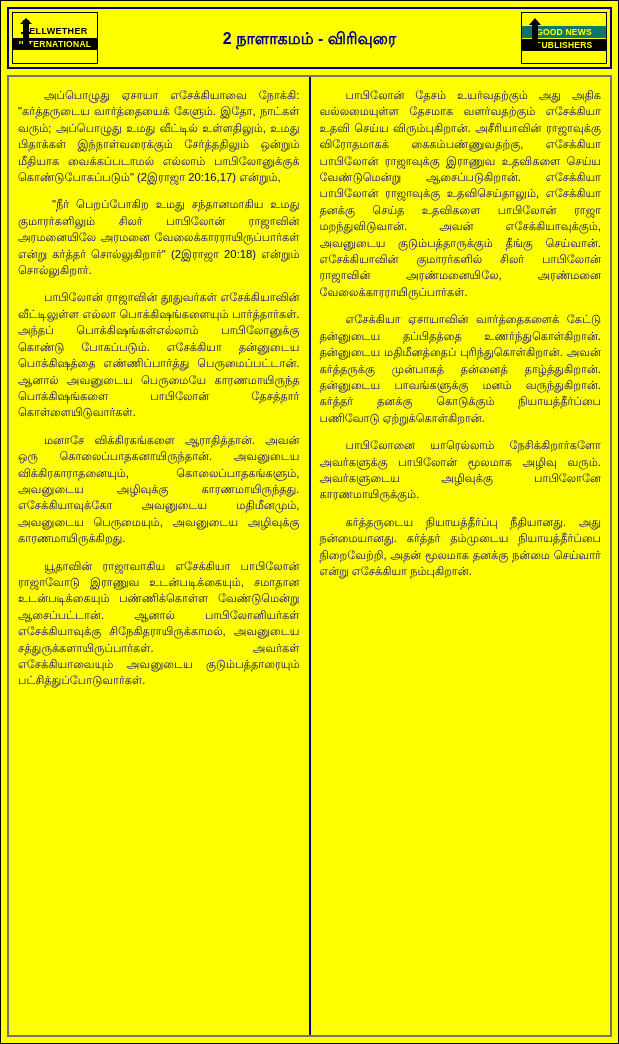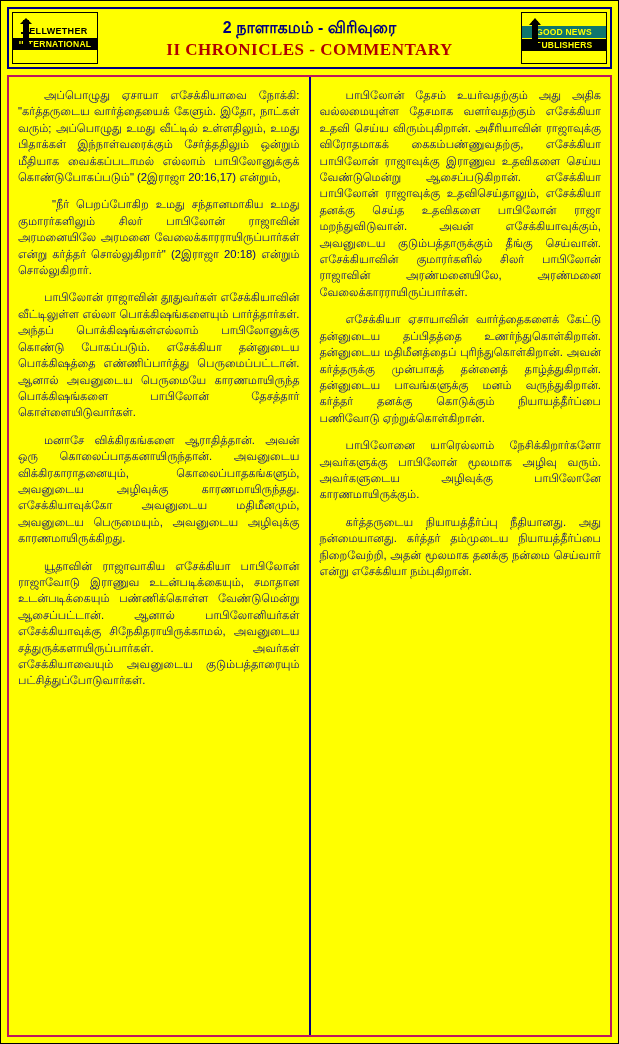--- a/index.html
+++ b/index.html
@@ -126,21 +126,21 @@
     letter-spacing: 0.5px;
     white-space: nowrap;
   }
   
   .body-frame {
     position: absolute;
     left: 6px;
     top: 74px;
     width: 605px;
     height: 962px;
-    border: 2px solid #be185d;
+    border: 2px solid #737373;
     box-sizing: border-box;
     display: flex;
   }
   .col {
     flex: 1;
     padding: 10px 9px 8px 9px;
     box-sizing: border-box;
   }
   .divider {
     width: 0;
@@ -172,21 +172,20 @@
         <polygon points="9,0 3,6 15,6" fill="#000000"></polygon>
         <rect x="2" y="26" width="14" height="3" fill="#000000"></rect>
         <rect x="4" y="14" width="10" height="2" fill="#000000"></rect>
       </svg>
       <div class="logo-text-top">BELLWETHER</div>
       <div class="logo-band">INTERNATIONAL</div>
     </div>
 
     <div class="titles">
       <div class="title-ta">2 நாளாகமம் - விரிவுரை</div>
-      <div class="title-en">II CHRONICLES  -  COMMENTARY</div>
     </div>
 
     <div class="logo-right">
       <svg class="logo-art" viewBox="0 0 18 34">
         <rect x="6" y="3" width="6" height="28" fill="#000000"></rect>
         <polygon points="9,0 3,7 15,7" fill="#000000"></polygon>
         <rect x="2" y="25" width="14" height="3" fill="#000000"></rect>
       </svg>
       <div class="logo-r-band">GOOD NEWS</div>
       <div class="logo-r-band2">PUBLISHERS</div>

